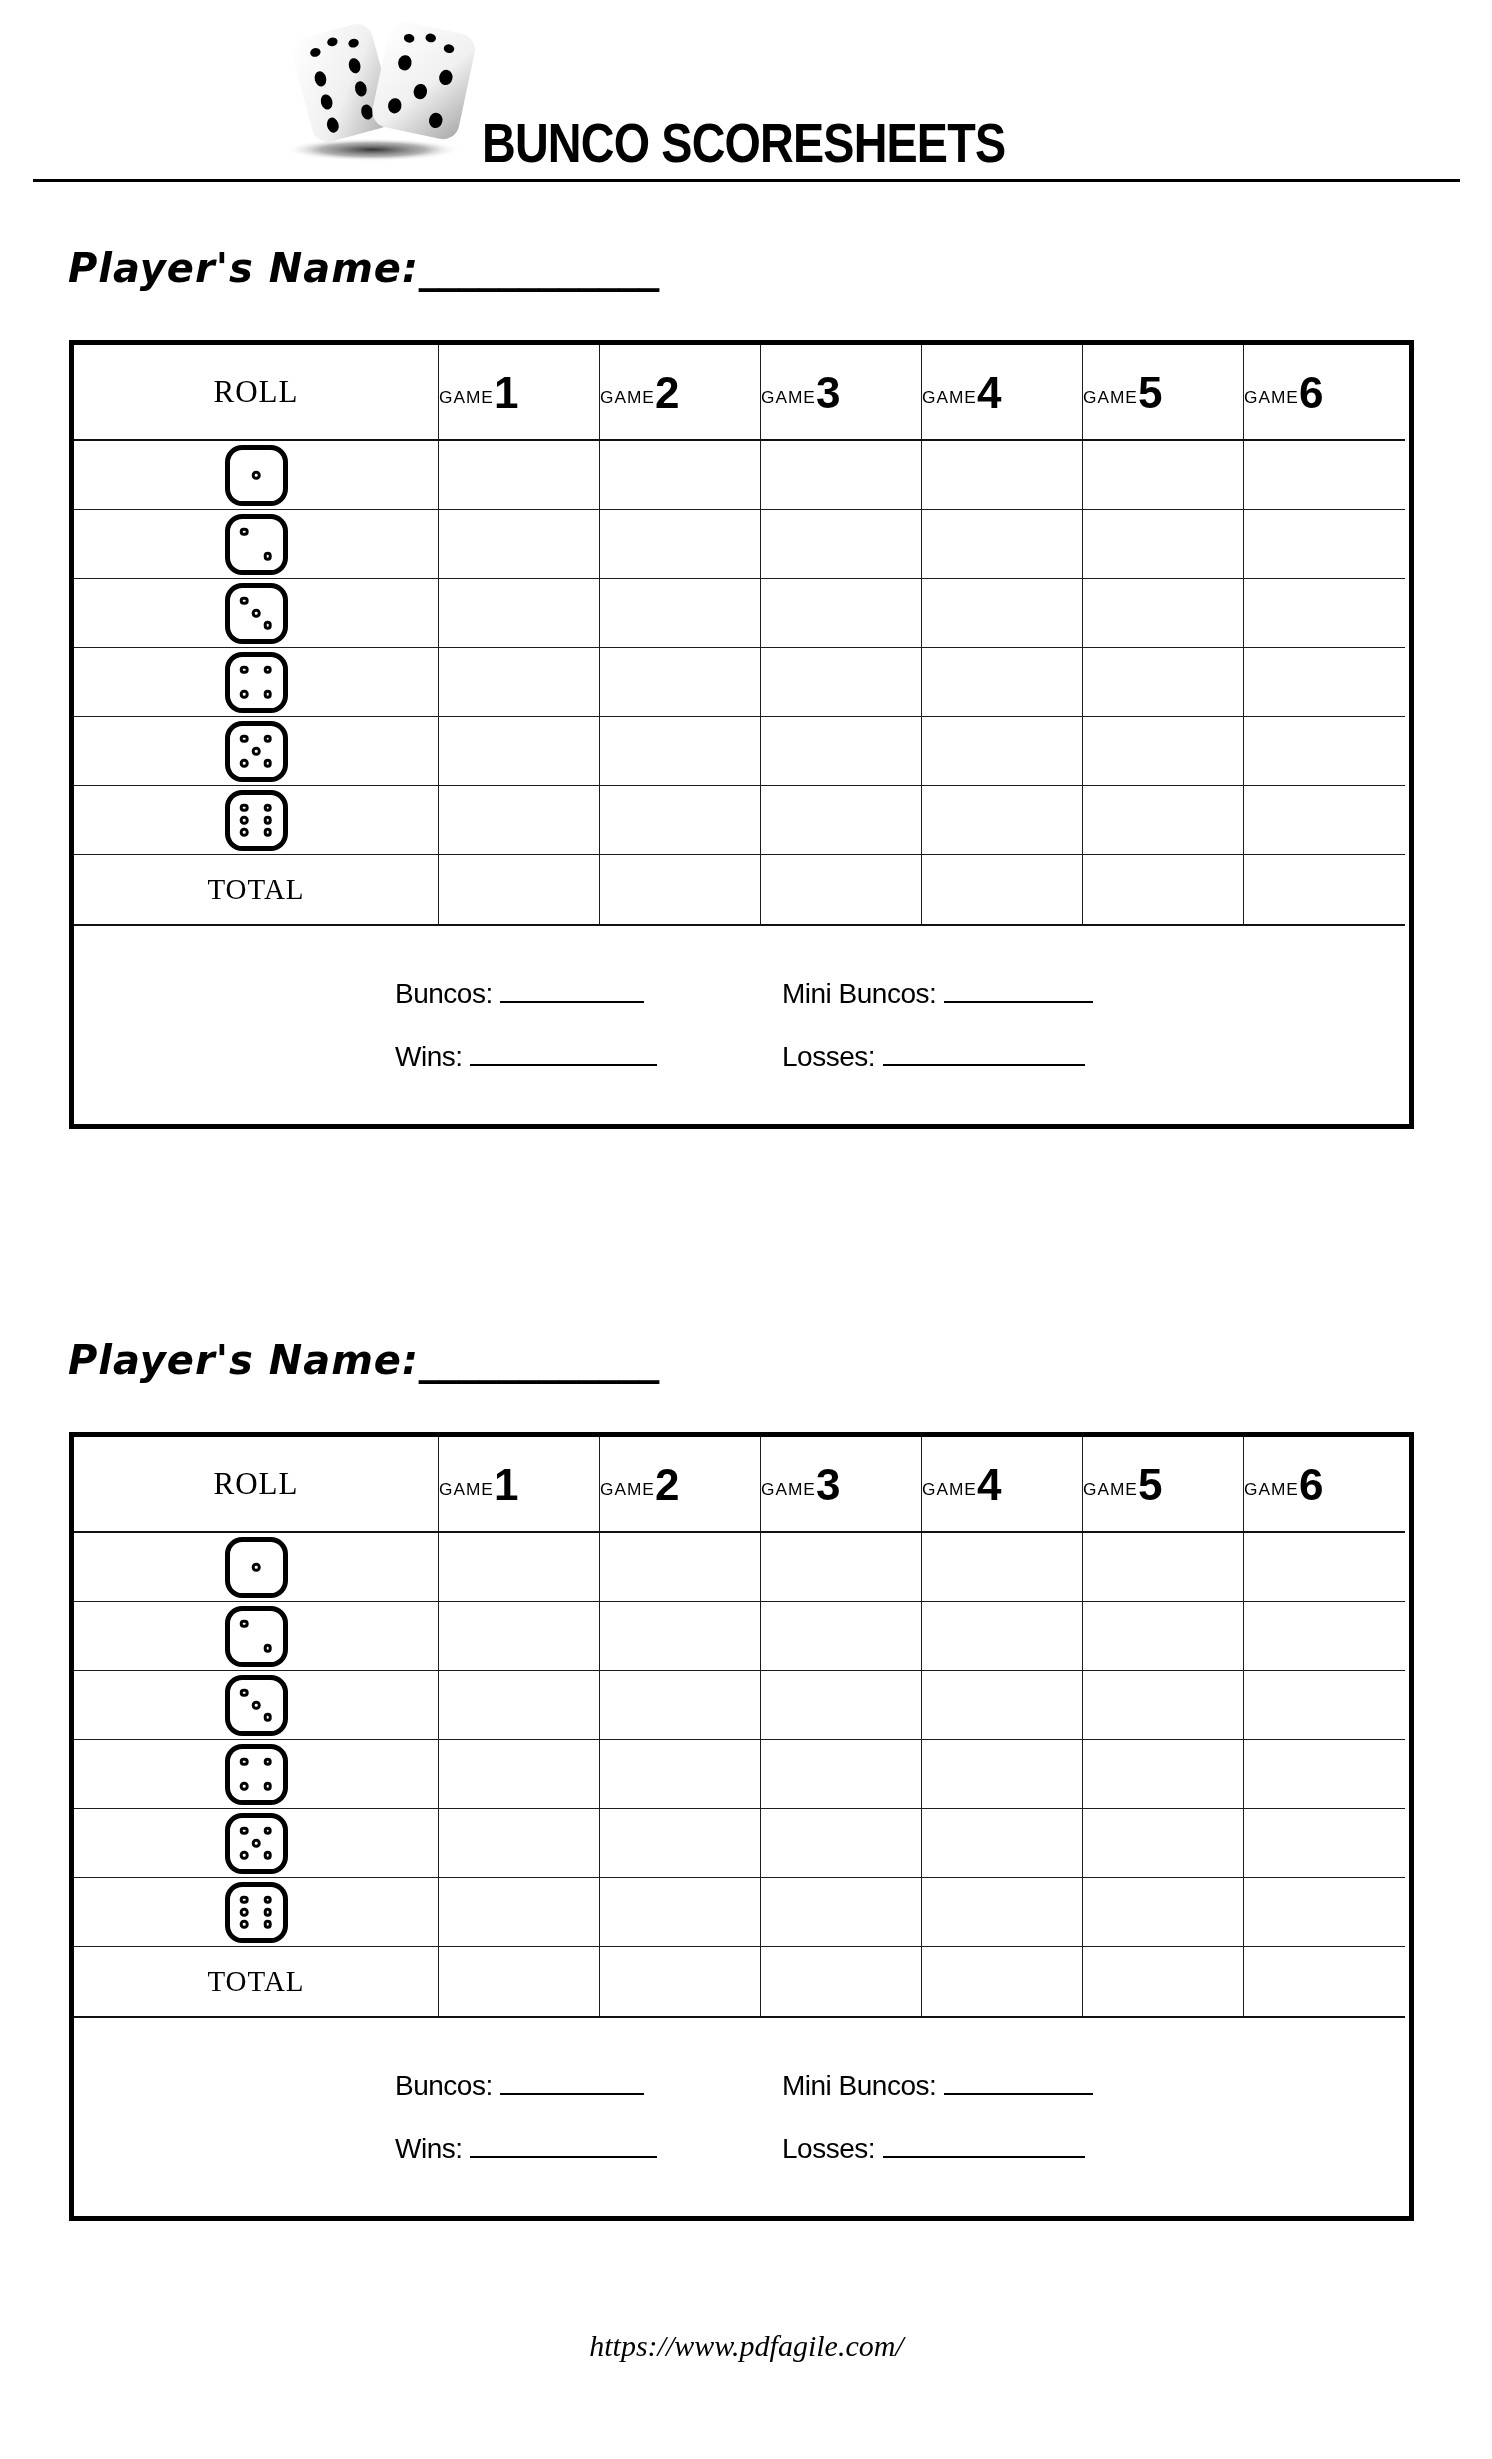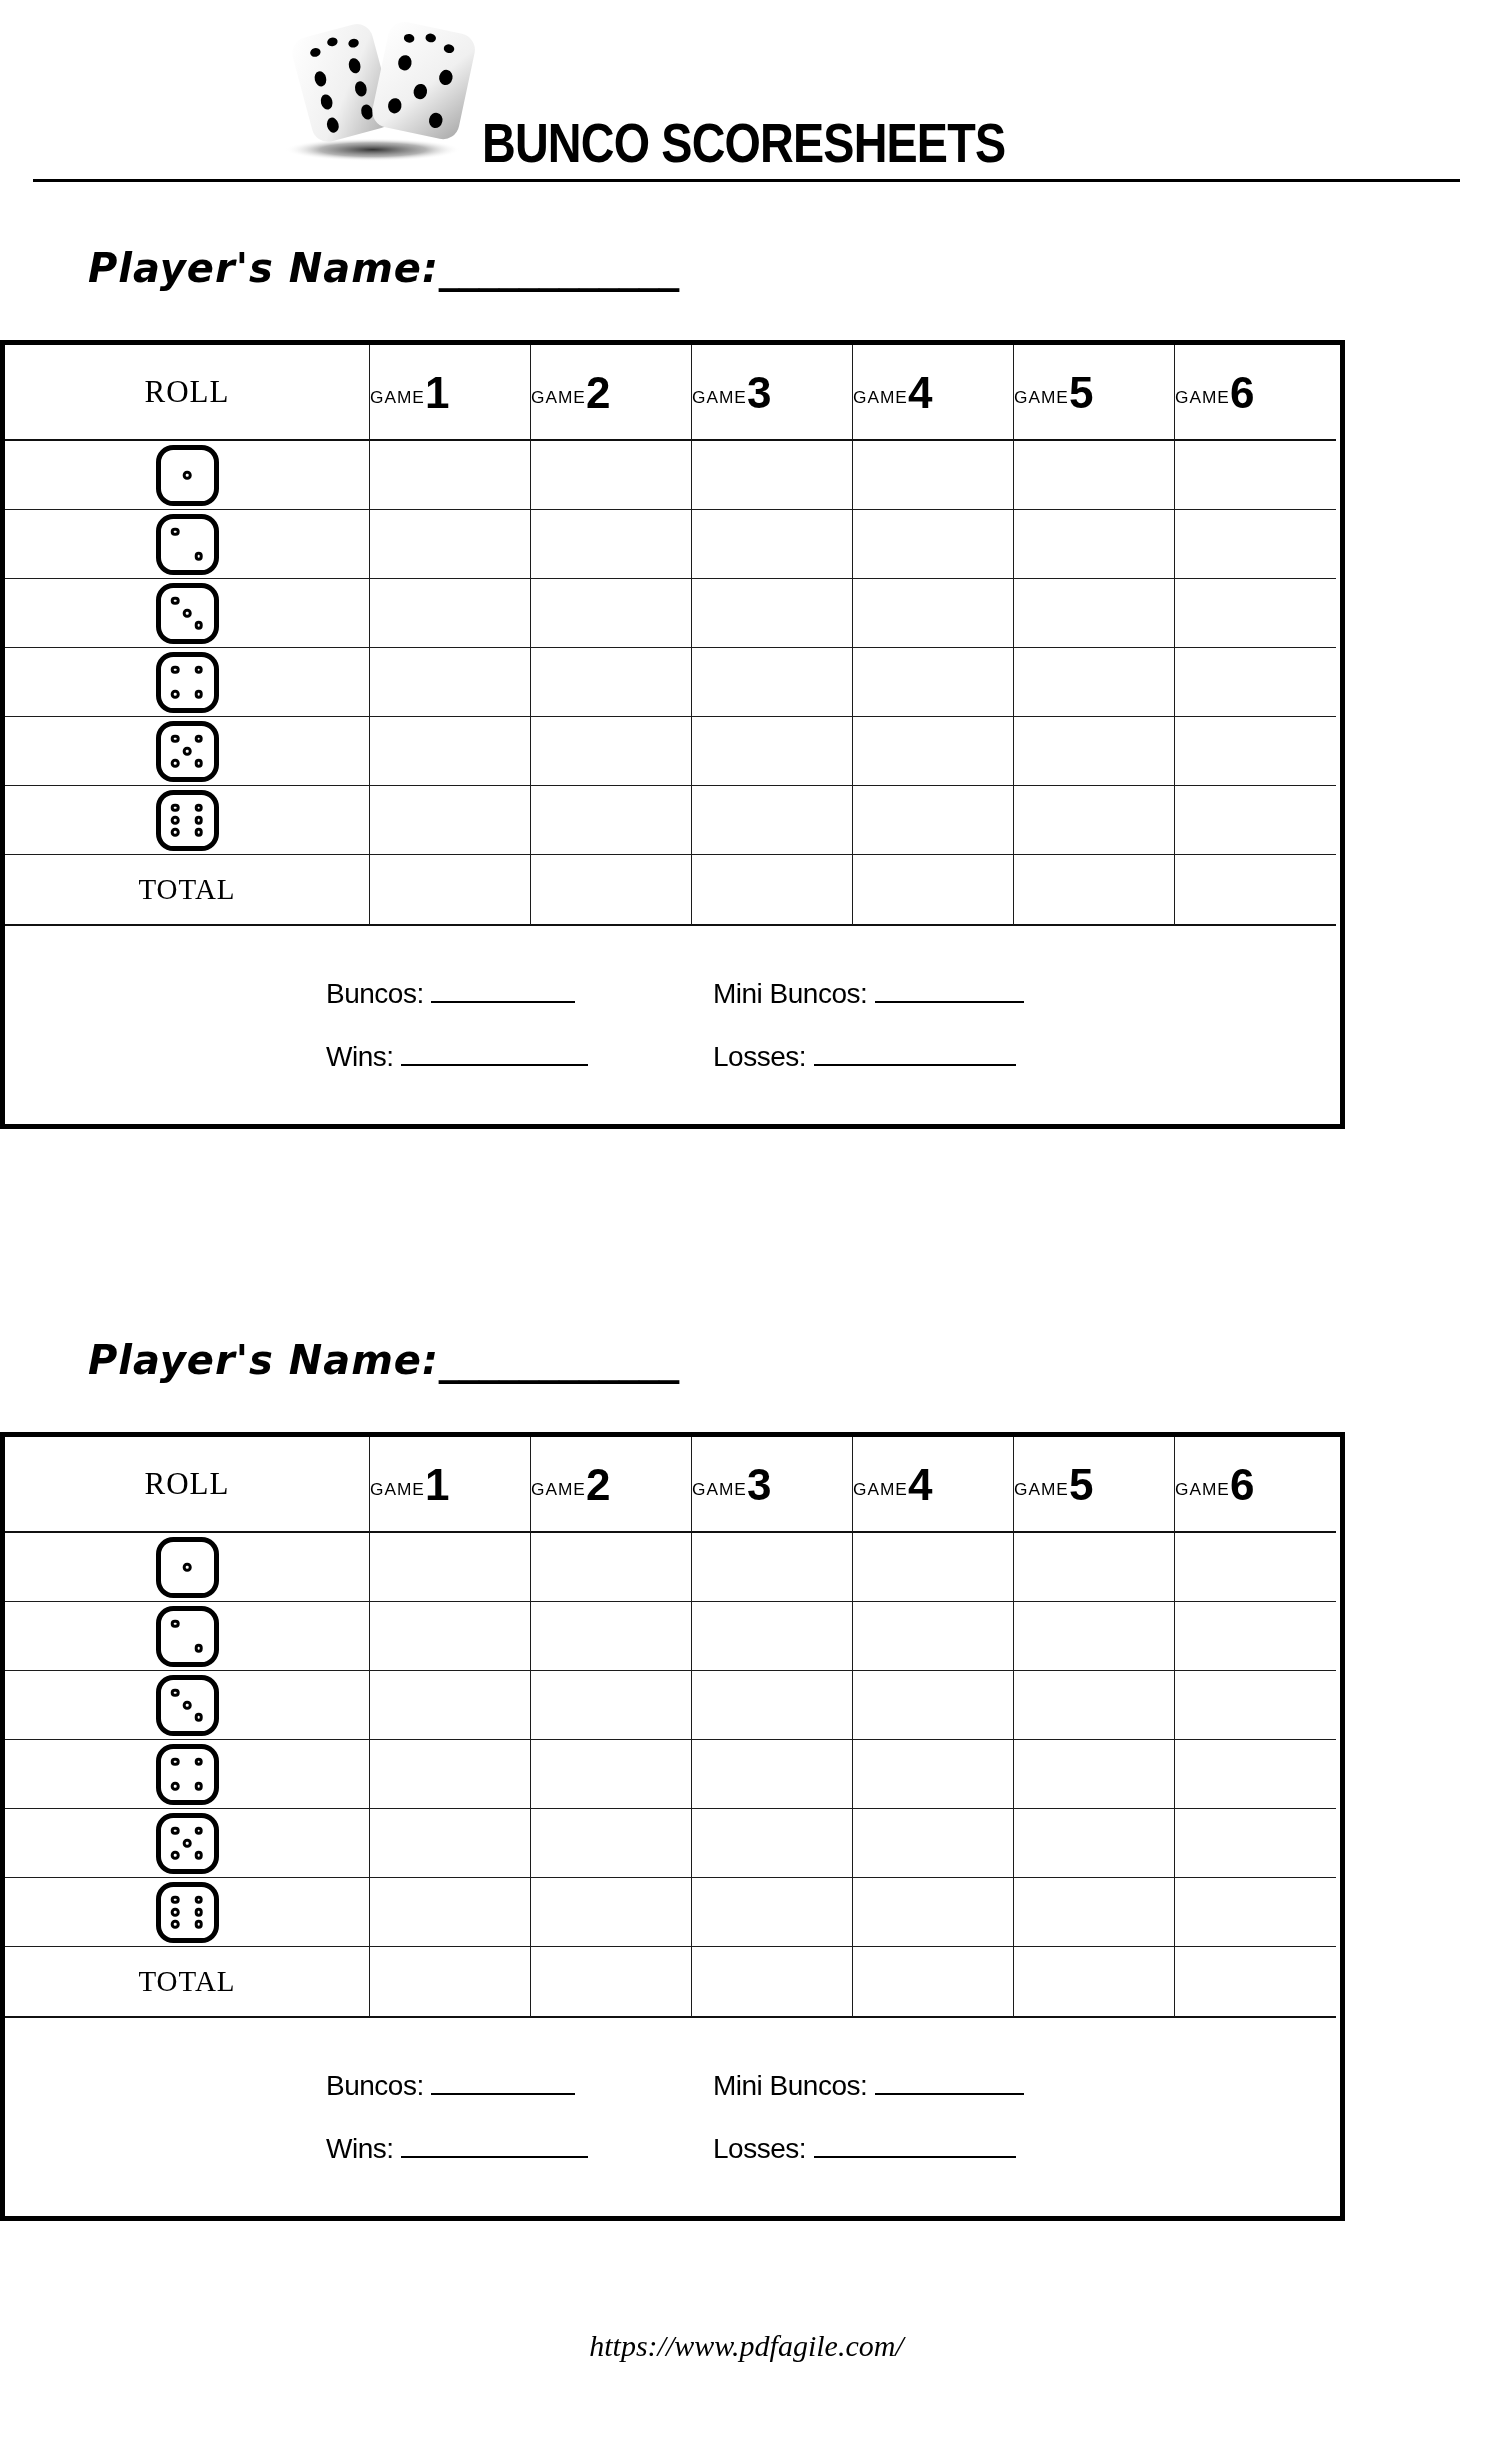--- a/index.html
+++ b/index.html
@@ -19,30 +19,30 @@
     transform:scaleX(.85); transform-origin:left center; white-space:nowrap;
   }
   .header-rule { position:absolute; left:33px; right:33px; top:179px; height:2.9px; background:#000; }
 
   
   .sheet { position:absolute; left:0; width:1493px; }
   .sheet-1 { top:240px; }
   .sheet-2 { top:1332px; }
 
   .player-line {
-    padding-left:88px; white-space:nowrap;
+    padding-left:68px; white-space:nowrap;
     font-family:"DejaVu Sans", sans-serif;
     font-style:italic; font-weight:bold;
     font-size:40px; line-height:56px; letter-spacing:1px;
   }
   .pn-blank { letter-spacing:0; }
 
   
   .score-table {
-    margin-top:44px;
+    margin-left:69px; margin-top:44px;
     width:1345px;
     border:5.8px solid #000;
     display:grid;
     grid-template-columns:365px repeat(6,161px);
     grid-template-rows:96px repeat(6,69px) 71px 198px;
     background:#fff;
   }
   .cell { border-right:1.9px solid #1c1c1c; border-bottom:1.9px solid #1c1c1c; }
   .cell.lastcol { border-right:none; }
   .cell.hrow { border-bottom:2.9px solid #111; }

